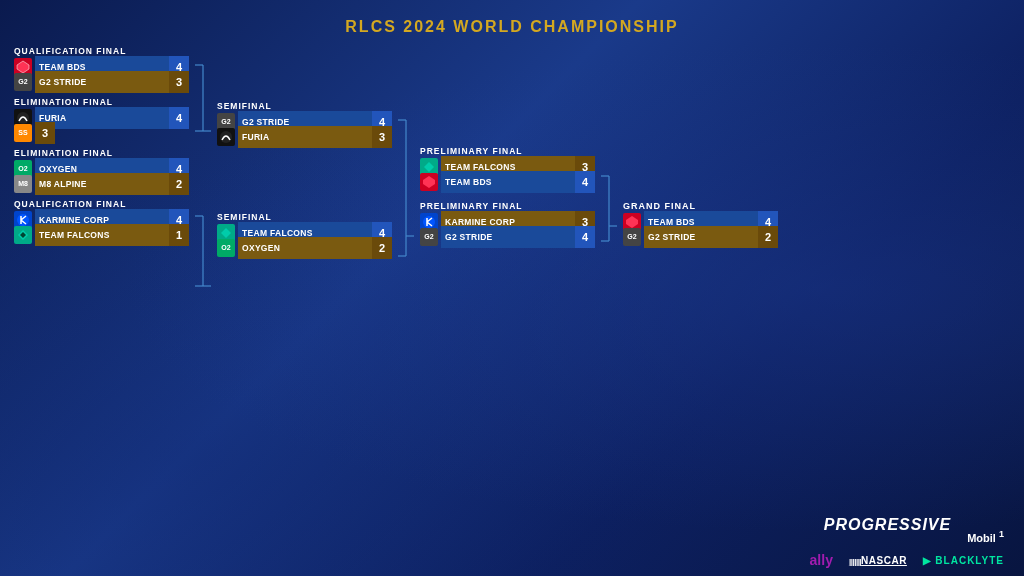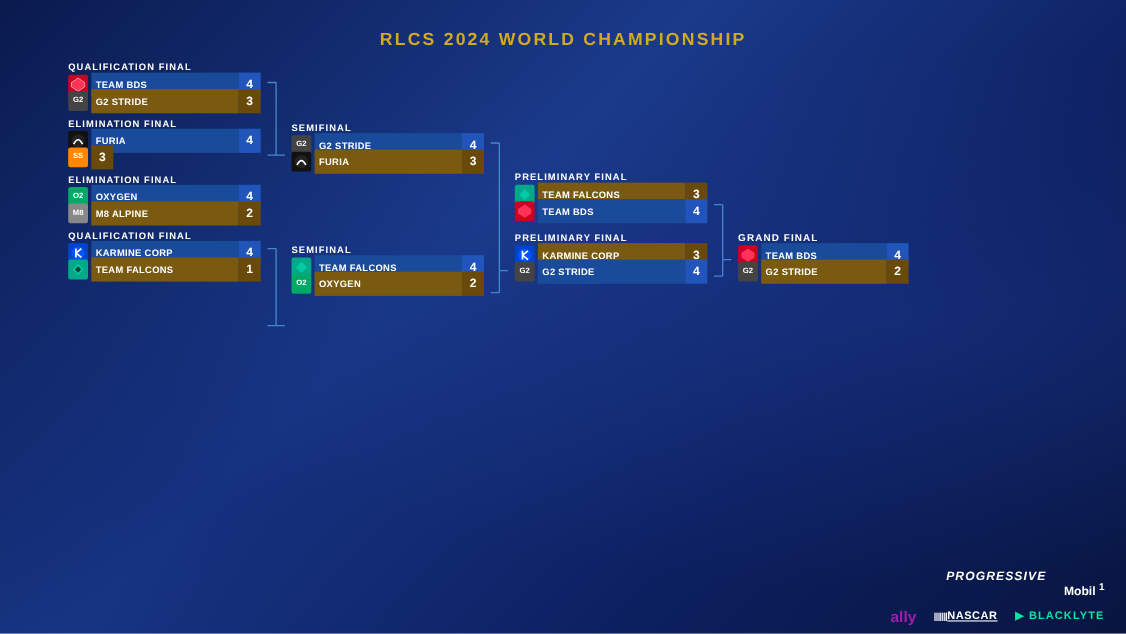--- a/index.html
+++ b/index.html
@@ -35,21 +35,21 @@
       letter-spacing: 4px;
       text-transform: uppercase;
       line-height: 1;
     }
     .rlcs-subtitle {
       font-size: 16px;
       font-weight: 700;
       color: #d4a820;
       letter-spacing: 2px;
       text-transform: uppercase;
-      margin-top: 10px;
+      margin-top: 0;
     }
 
     .round-label {
       font-size: 8.5px;
       font-weight: 900;
       color: white;
       letter-spacing: 1px;
       text-transform: uppercase;
       margin-bottom: 3px;
     }
@@ -67,21 +67,21 @@
     }
 
     .sponsor-text {
       font-size: 11px;
       font-weight: 700;
       color: white;
       letter-spacing: 1px;
     }
     .sponsor-text.italic {
       font-style: italic;
-      font-size: 11px;
+      font-size: 16px;
     }
     .sponsor-ally {
       font-size: 14px;
       color: #a21caf;
       font-weight: 900;
     }
     .sponsor-nascar {
       font-size: 10px;
       font-weight: 900;
       color: white;
@@ -157,21 +157,21 @@
   </style>
 </head>
 <body>
 
 <div>
 
   <div class="title-section">
     <div class="rlcs-subtitle">RLCS 2024 WORLD CHAMPIONSHIP</div>
   </div>
 
-  <div style="display:flex; flex-direction:row; padding: 0 14px; gap:6px; position:relative; align-items:flex-start;margin-left:48px;">
+  <div style="display:flex; flex-direction:row; padding: 0 14px; gap:6px; position:relative; align-items:flex-start;">
 
     <div style="display:flex;flex-direction:column;gap:0;width:175px;">
 
       <div style="margin-bottom:4px;">
         <div class="round-label">QUALIFICATION FINAL</div>
 
         <div class="team-row">
           <div class="team-icon" style="background:#cc0022;">
             <svg width="14" height="14" viewBox="0 0 14 14">
                 <polygon points="7,1 13,5 13,9 7,13 1,9 1,5" fill="#ff3355" stroke="white" stroke-width="0.5"></polygon>

